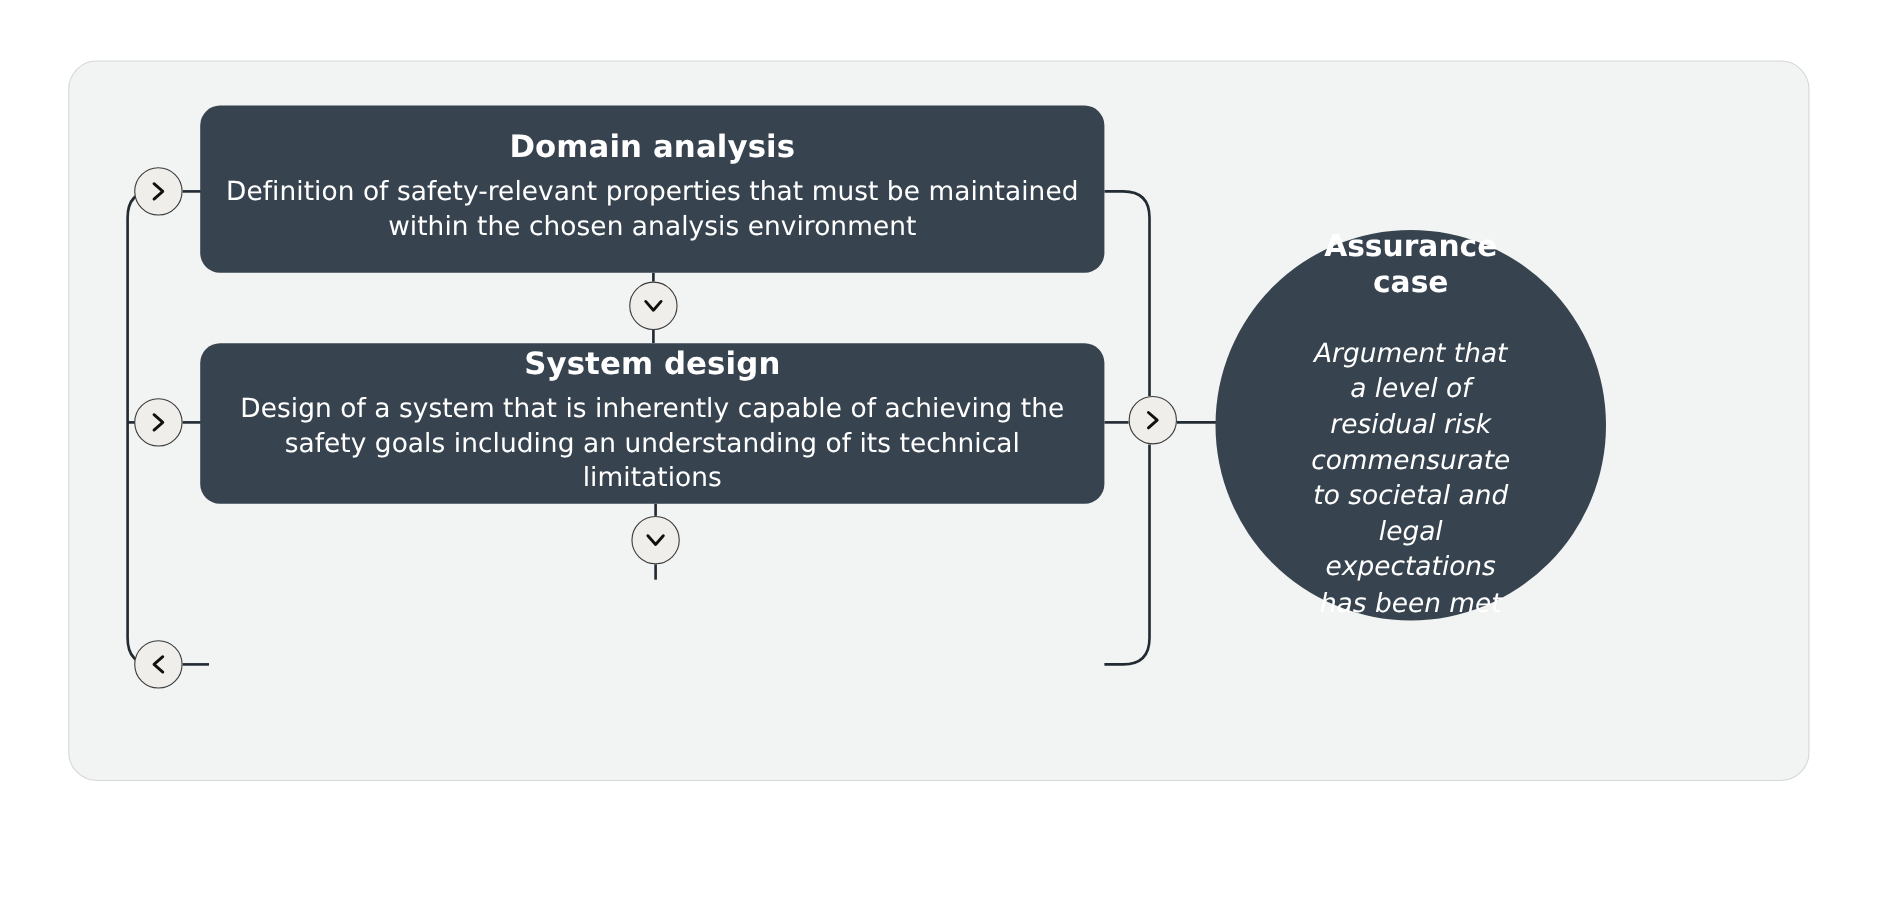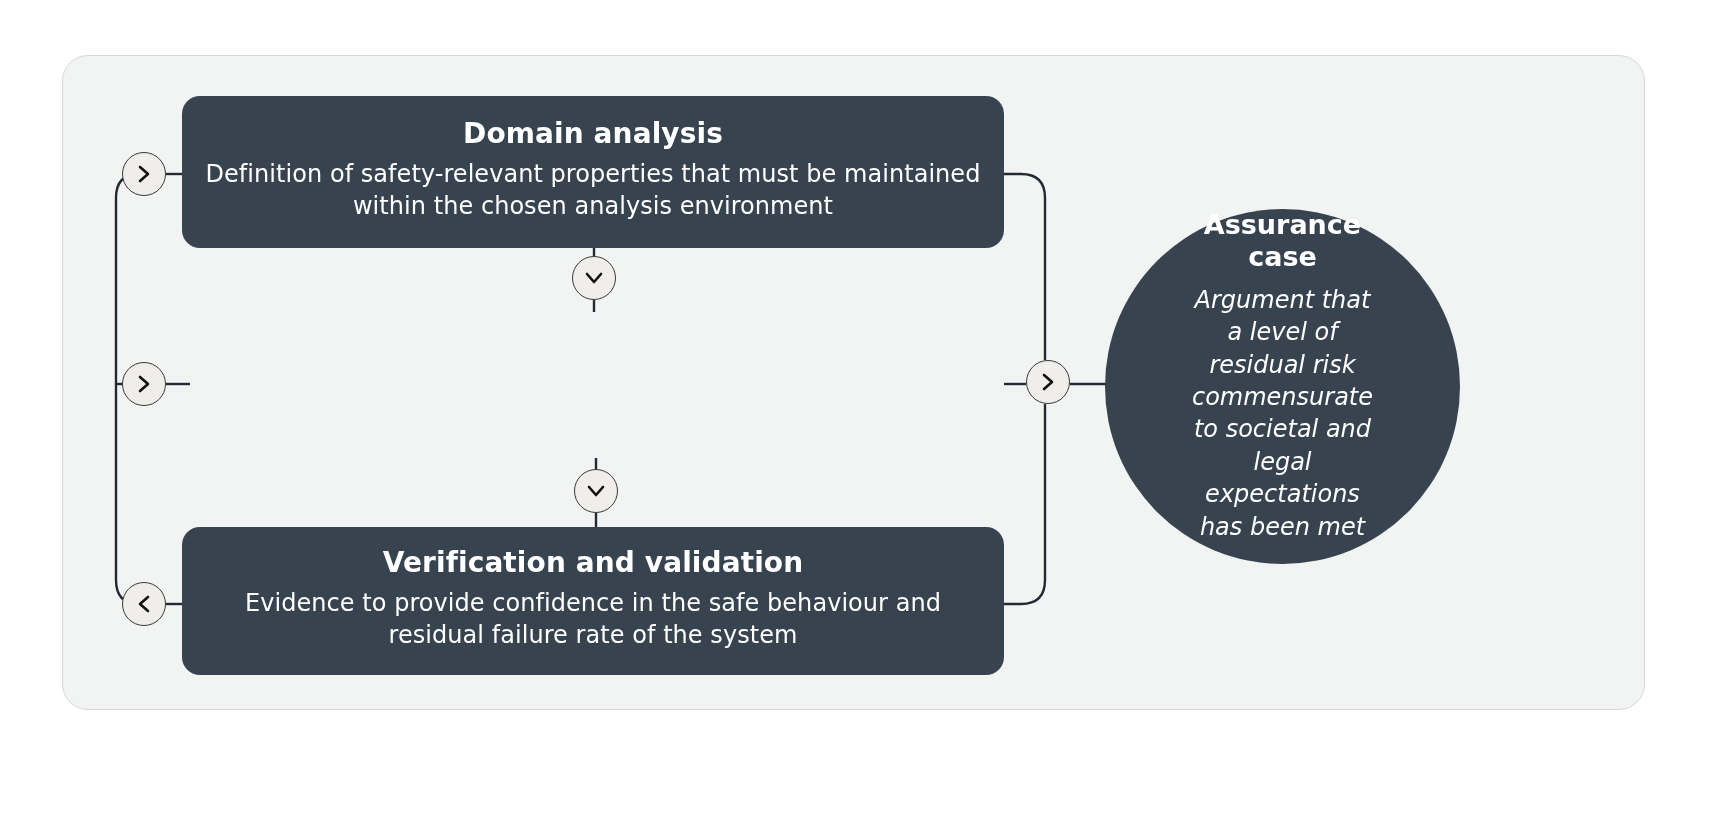--- a/index.html
+++ b/index.html
@@ -76,21 +76,21 @@
     left: 1105px;
     top: 209px;
     width: 355px;
     height: 355px;
     border-radius: 50%;
     background: #37434f;
     color: #ffffff;
     display: flex;
     flex-direction: column;
     align-items: center;
-    justify-content: flex-start;
+    justify-content: space-between;
     text-align: center;
     box-sizing: border-box;
     padding: 0 84px;
   }
   #circle-assurance .ctitle {
     font-size: 27px;
     font-weight: bold;
     line-height: 1.2;
     margin-bottom: 10px;
   }
@@ -151,25 +151,25 @@
       <path d="M 596 458 L 596 469"></path>
       <path d="M 596 513 L 596 527"></path>
     </g>
   </svg>
 
   <div class="pbox" id="box-domain">
     <div class="ptitle">Domain analysis</div>
     <div class="pbody">Definition of safety-relevant properties that must be maintained within the chosen analysis environment</div>
   </div>
 
-
-  <div class="pbox" id="box-vv">
-    <div class="ptitle">Verification and validation</div>
-    <div class="pbody">Evidence to provide confidence in the safe behaviour and residual failure rate of the system</div>
-  </div>
+  <div class="pbox" id="box-design">
+    <div class="ptitle">System design</div>
+    <div class="pbody">Design of a system that is inherently capable of achieving the safety goals including an understanding of its technical limitations</div>
+  </div>
+
 
   <div id="circle-assurance">
     <div class="ctitle">Assurance case</div>
     <div class="cbody">Argument that a level of residual risk commensurate to societal and legal expectations has been met</div>
   </div>
 
   <div class="node" id="node-left-top">
     <svg width="22" height="22" viewBox="0 0 22 22" aria-hidden="true">
       <polyline points="7,4 15,11 7,18" fill="none" stroke="#111111" stroke-width="2.6" stroke-linecap="round" stroke-linejoin="round"></polyline>
     </svg>

